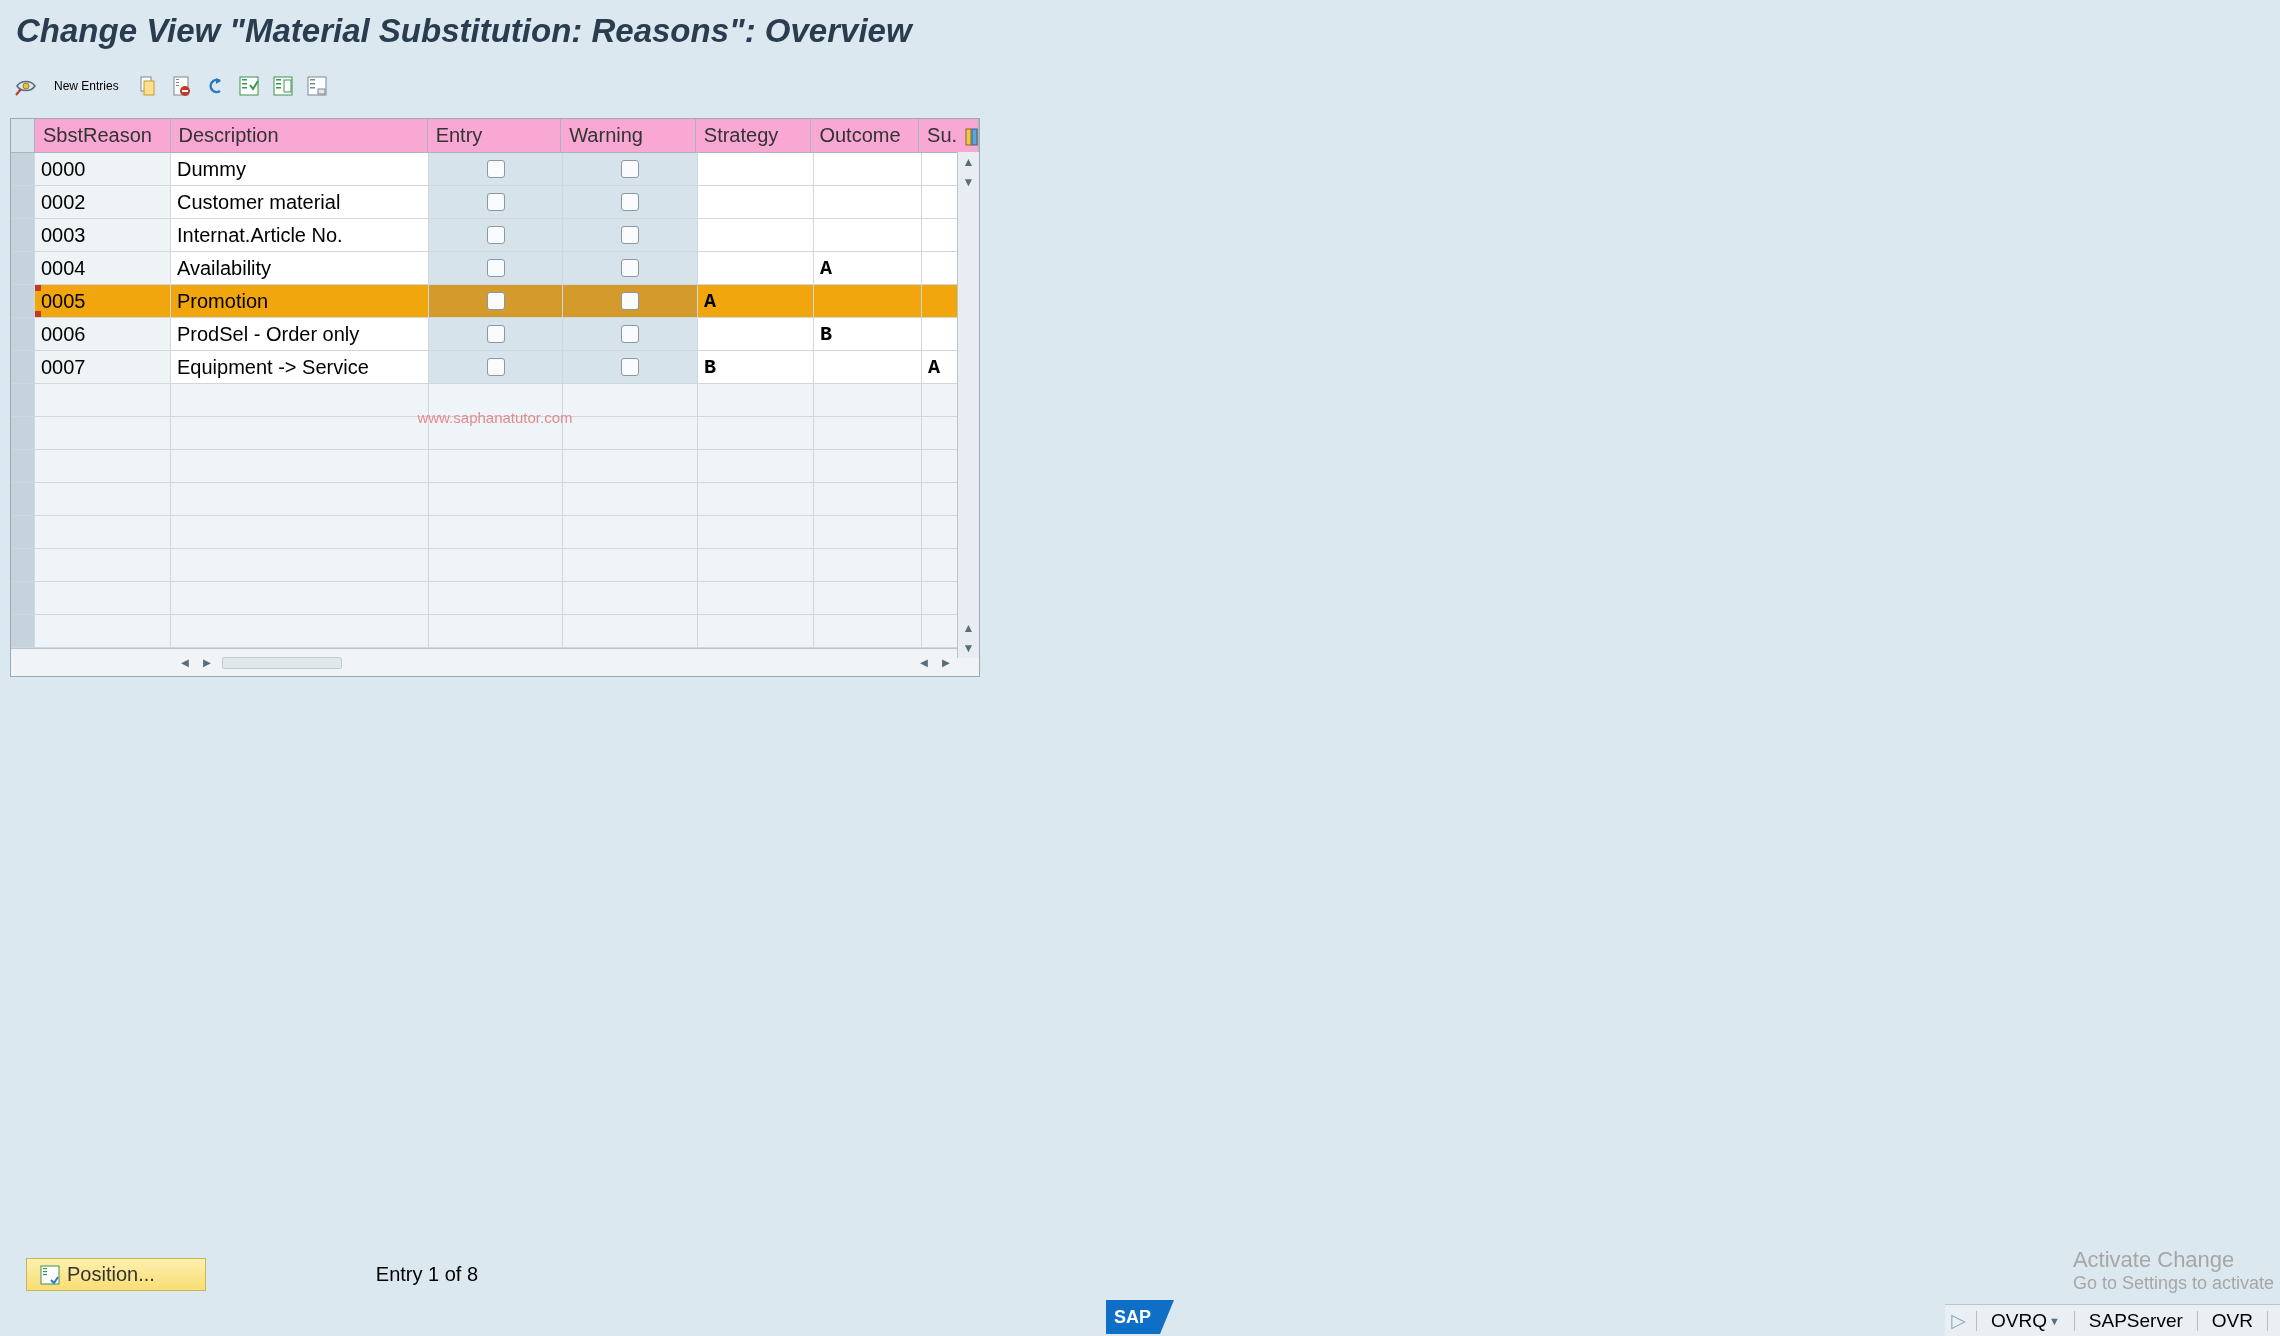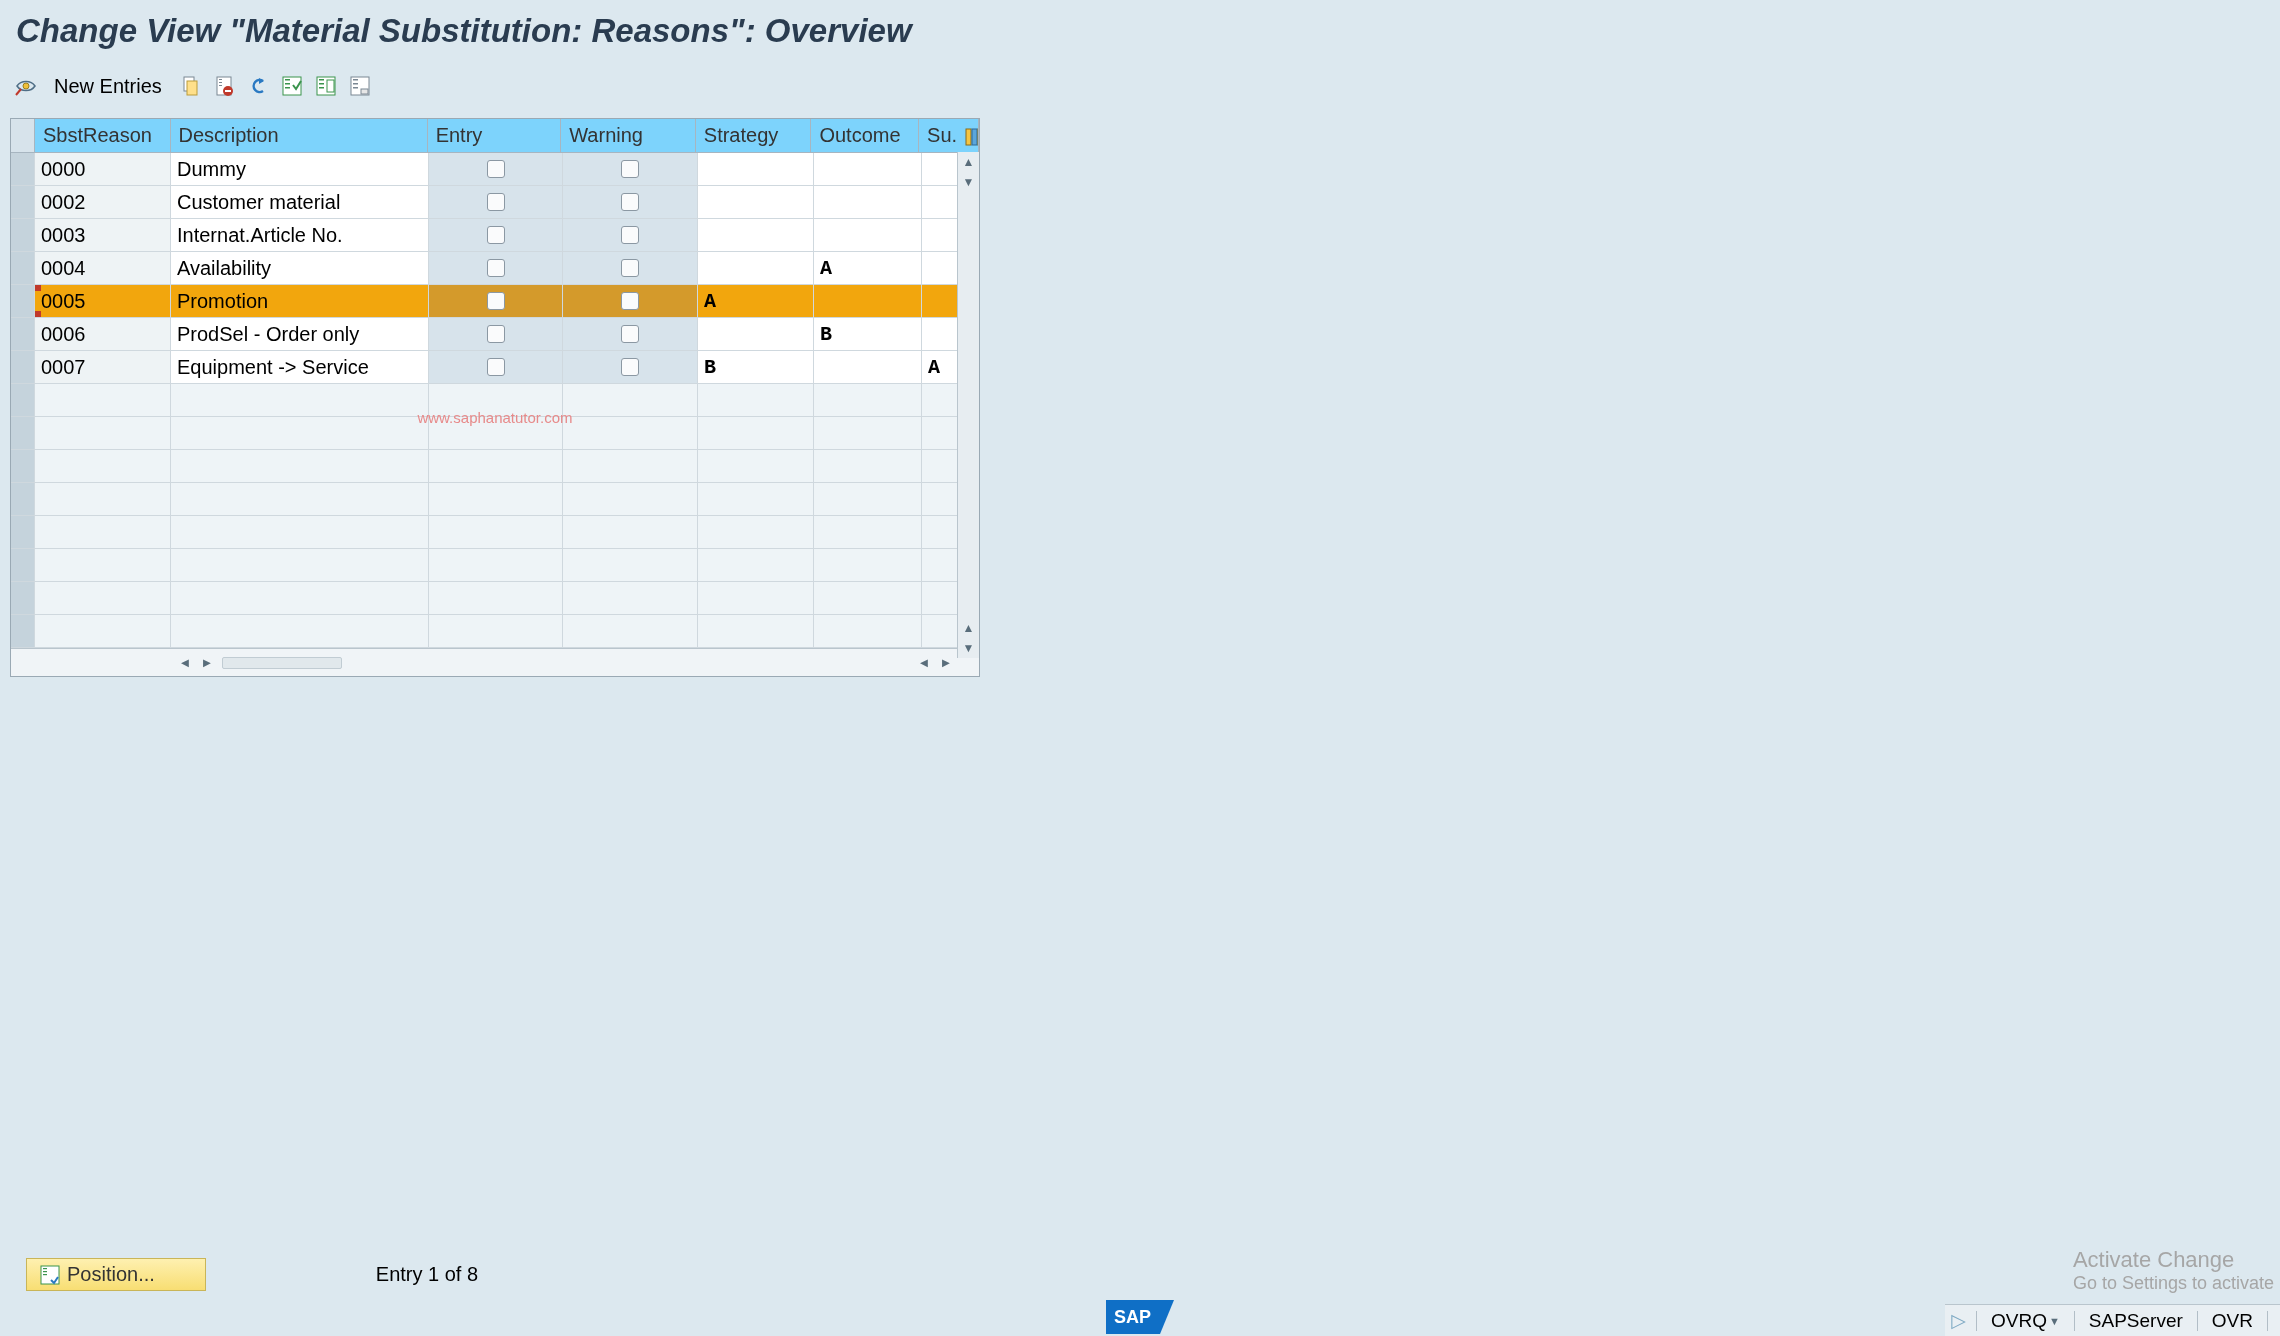--- a/index.html
+++ b/index.html
@@ -30,36 +30,36 @@
 }
 .tool-icon {
   width: 28px;
   height: 28px;
   display: inline-flex;
   align-items: center;
   justify-content: center;
   cursor: pointer;
 }
 .new-entries {
-  font-size: 20px;
+  font-size: 12px;
   padding: 0 8px;
   cursor: pointer;
 }
 
 .table-wrap {
   margin: 8px 10px 0 10px;
   background: #fff;
   border: 1px solid #9aa9b4;
   width: 970px;
   position: relative;
 }
 
 .table-header {
   display: flex;
-  background: #7dd3fc;
+  background: #f9a8d4;
   border-bottom: 1px solid #a7b5c0;
 }
 .th {
   border-right: 1px solid #a7b5c0;
   padding: 5px 8px;
   font-weight: normal;
   font-size: 20px;
   color: #333;
   overflow: hidden;
   white-space: nowrap;

